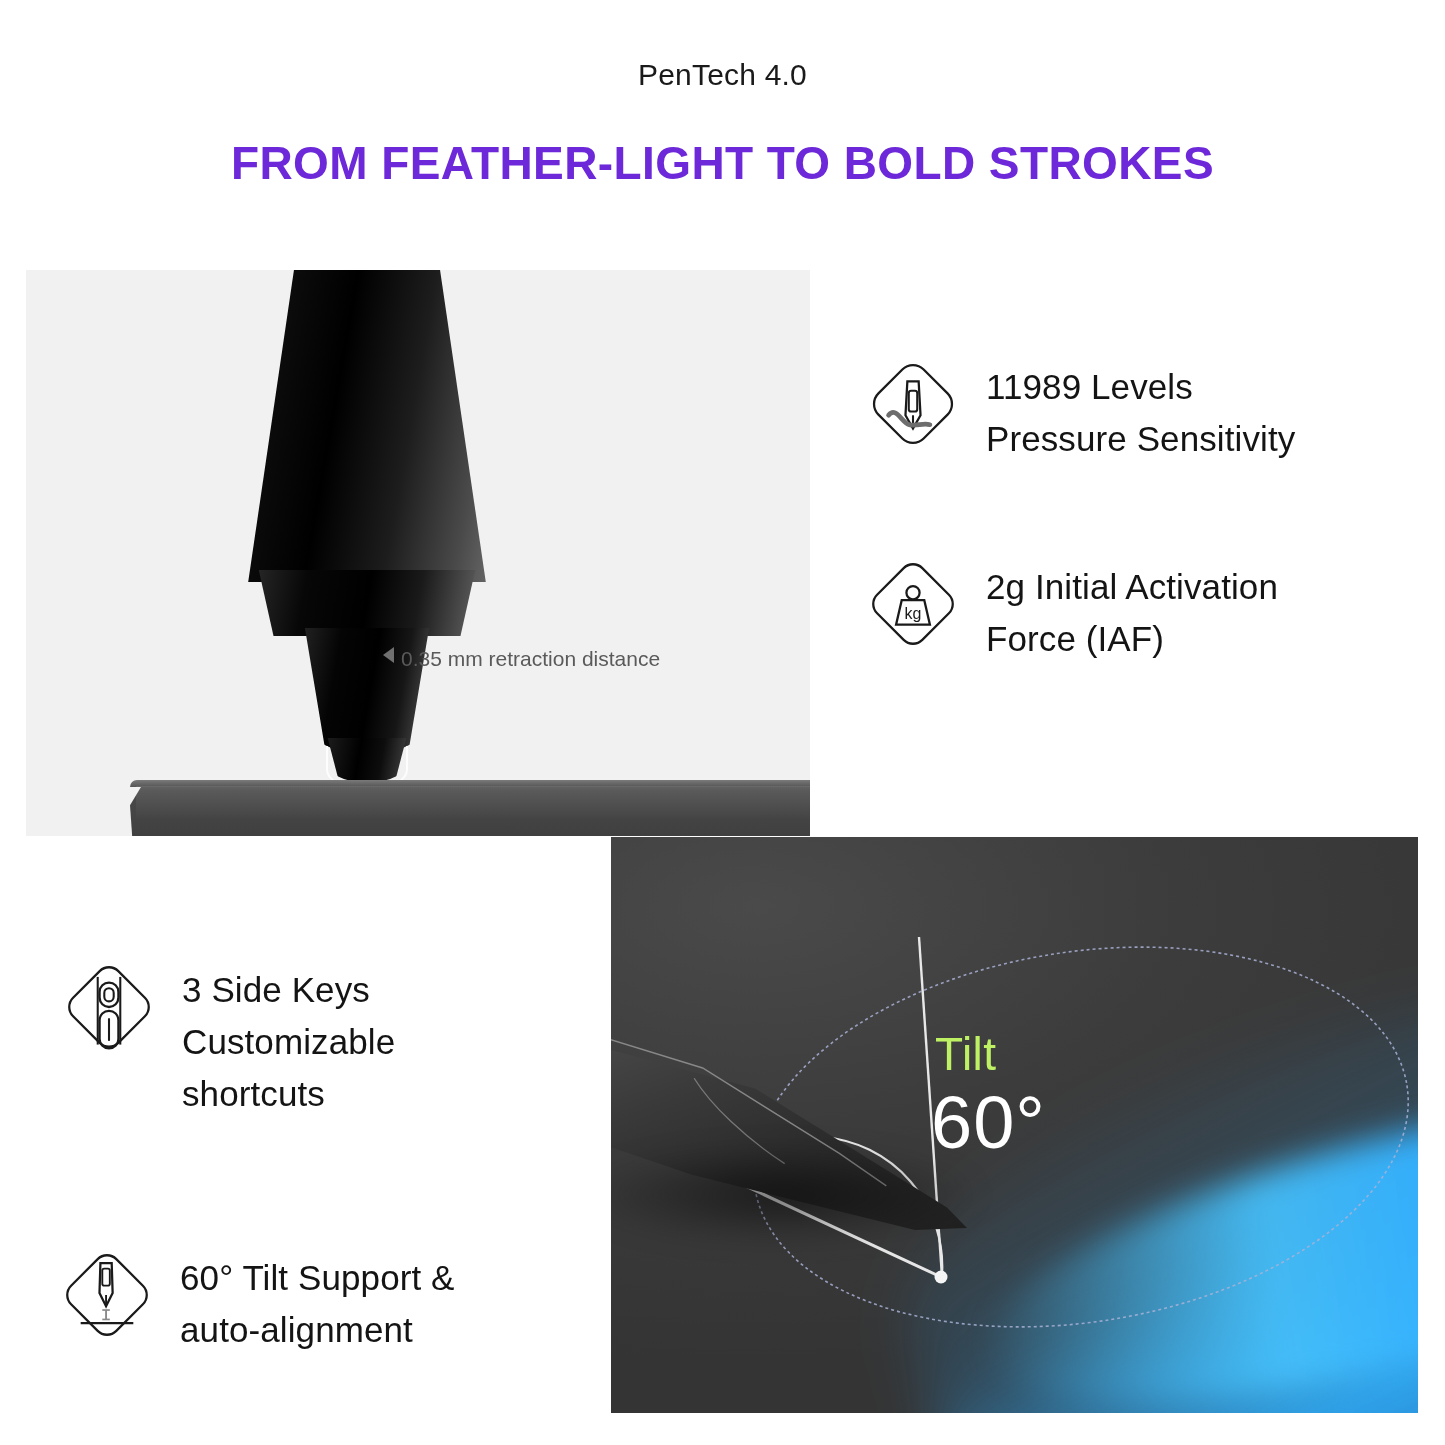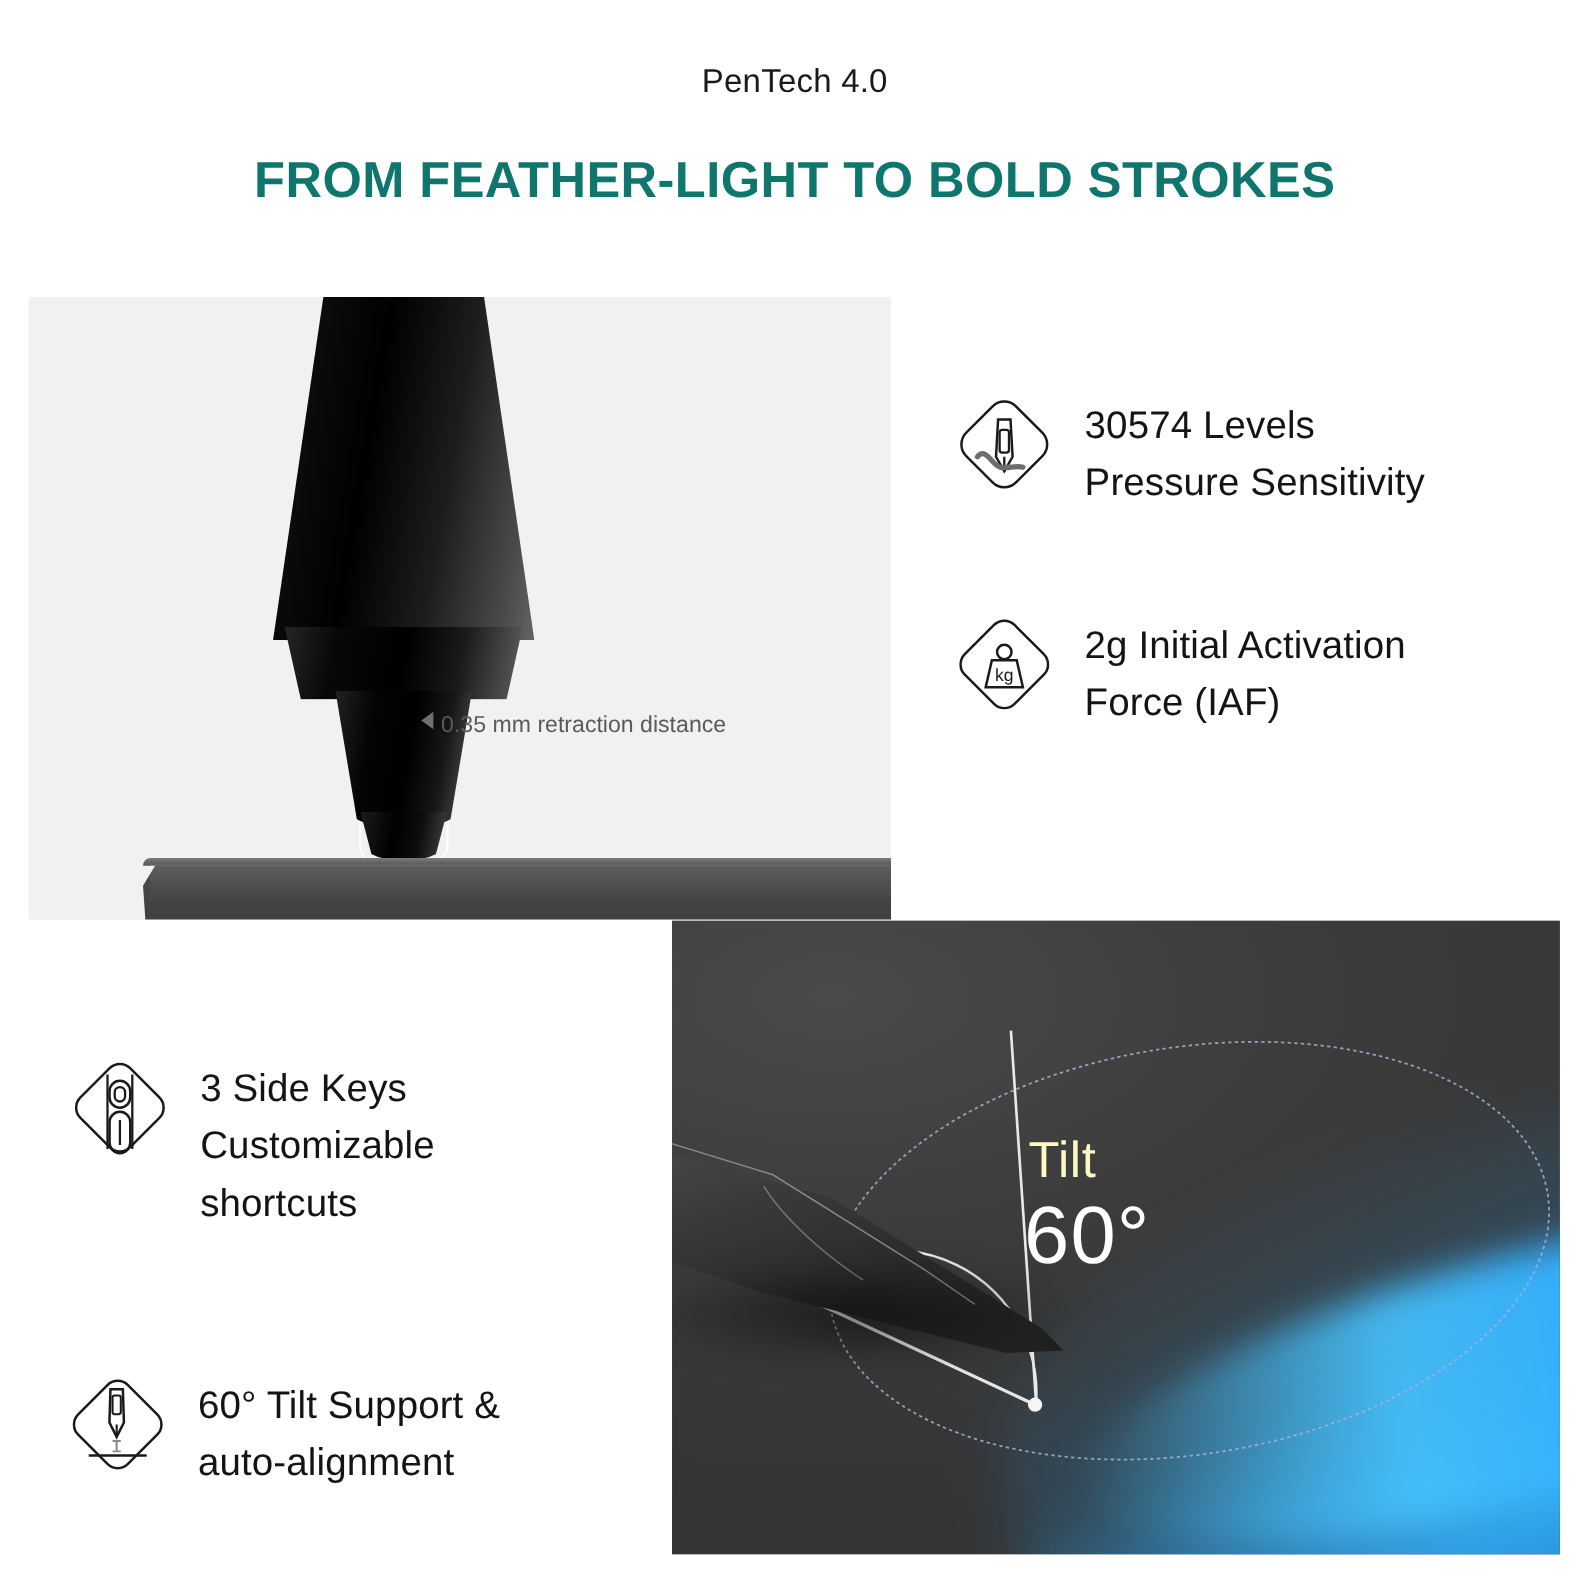--- a/index.html
+++ b/index.html
@@ -15,21 +15,21 @@
 
   
   .eyebrow{
     position:absolute;left:0;top:58px;width:1445px;
     text-align:center;
     font-size:30px;font-weight:400;letter-spacing:.2px;color:#1a1a1a;
   }
   .headline{
     position:absolute;left:0;top:136px;width:1445px;
     text-align:center;
-    font-size:46px;font-weight:700;letter-spacing:.4px;color:#0f766e;
+    font-size:46px;font-weight:700;letter-spacing:.4px;color:#6d28d9;
     text-transform:uppercase;
   }
 
   
   .photo-tip{
     position:absolute;left:26px;top:270px;width:784px;height:566px;
     background:#f1f1f1;overflow:hidden;
   }
   .cone{
     position:absolute;left:176px;top:-48px;width:330px;height:360px;
@@ -129,21 +129,21 @@
   .pen-edge{
     position:absolute;left:0;top:0;width:400px;height:205px;
   }
   .pen-shadow{
     position:absolute;left:-30px;top:300px;width:470px;height:120px;
     background:radial-gradient(60% 55% at 42% 48%, rgba(0,0,0,.55), rgba(0,0,0,0) 72%);
     filter:blur(14px);
   }
   .tilt-word{
     position:absolute;left:324px;top:190px;
-    color:#fef9c3;font-size:46px;font-weight:400;letter-spacing:.5px;
+    color:#bef264;font-size:46px;font-weight:400;letter-spacing:.5px;
   }
   .tilt-value{
     position:absolute;left:320px;top:243px;
     color:#ffffff;font-size:74px;font-weight:400;letter-spacing:1px;
   }
 
   
   .feature{position:absolute;display:flex;align-items:flex-start;gap:26px;}
   .feat-icon{flex:0 0 auto;width:94px;height:94px;}
   .feat-text{
@@ -217,21 +217,21 @@
     <span class="feat-icon">
       <svg viewBox="0 0 100 100" width="94" height="94">
         <rect x="16" y="16" width="68" height="68" rx="16" ry="16" transform="rotate(45 50 50)" fill="none" stroke="#1a1a1a" stroke-width="2.4"></rect>
         <path d="M 44 26 L 56 26 L 58 62 L 50 76 L 42 62 Z" fill="none" stroke="#1a1a1a" stroke-width="2.4"></path>
         <rect x="45.5" y="36" width="9" height="22" rx="2.5" fill="none" stroke="#1a1a1a" stroke-width="2.2"></rect>
         <path d="M 50 62 L 50 74" stroke="#1a1a1a" stroke-width="2.2"></path>
         <path d="M 24 62 C 32 52, 38 70, 46 72 C 54 74, 60 70, 68 72" fill="none" stroke="#6d6d6d" stroke-width="5" stroke-linecap="round"></path>
       </svg>
     </span>
     <span class="feat-text">
-      <span>30574 Levels</span><br>
+      <span>11989 Levels</span><br>
       <span>Pressure Sensitivity</span>
     </span>
   </div>
 
   <div class="feature" id="feat-iaf">
     <span class="feat-icon">
       <svg viewBox="0 0 100 100" width="94" height="94">
         <rect x="16" y="16" width="68" height="68" rx="14" ry="14" transform="rotate(45 50 50)" fill="none" stroke="#1a1a1a" stroke-width="2.4"></rect>
         <circle cx="50" cy="38" r="7" fill="none" stroke="#1a1a1a" stroke-width="2.4"></circle>
         <path d="M 38 46 L 62 46 L 68 72 L 32 72 Z" fill="none" stroke="#1a1a1a" stroke-width="2.4"></path>

